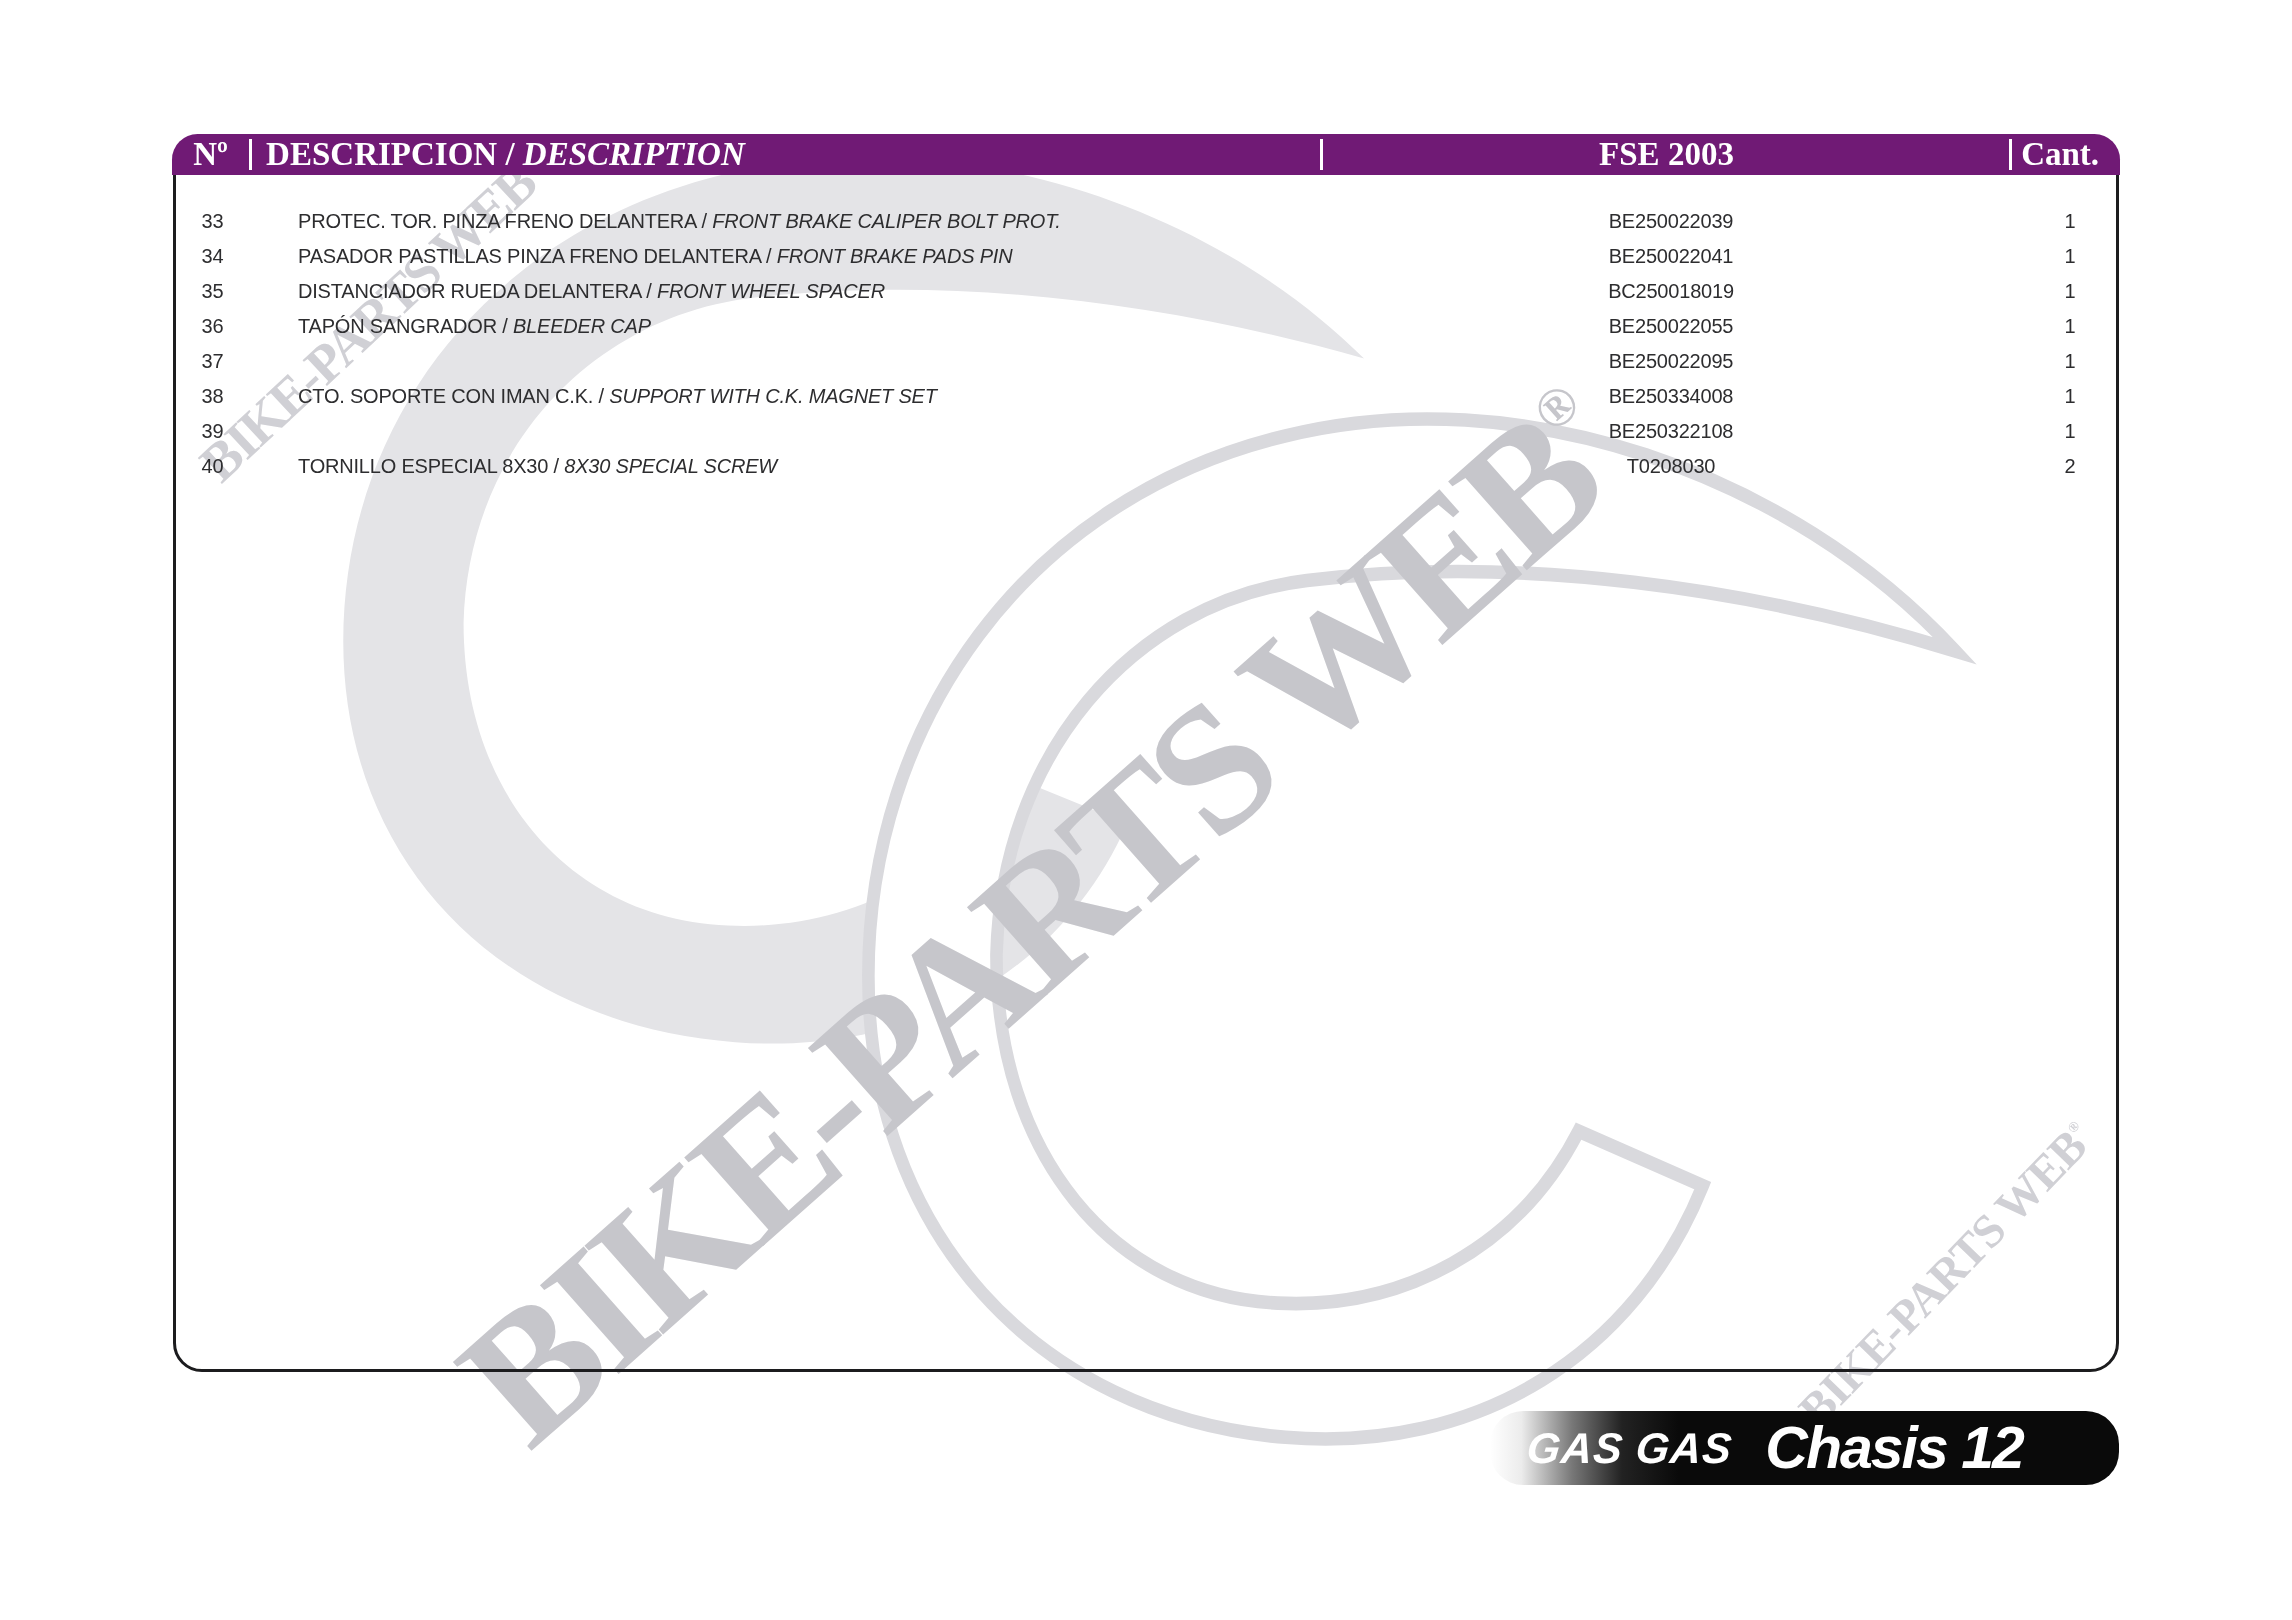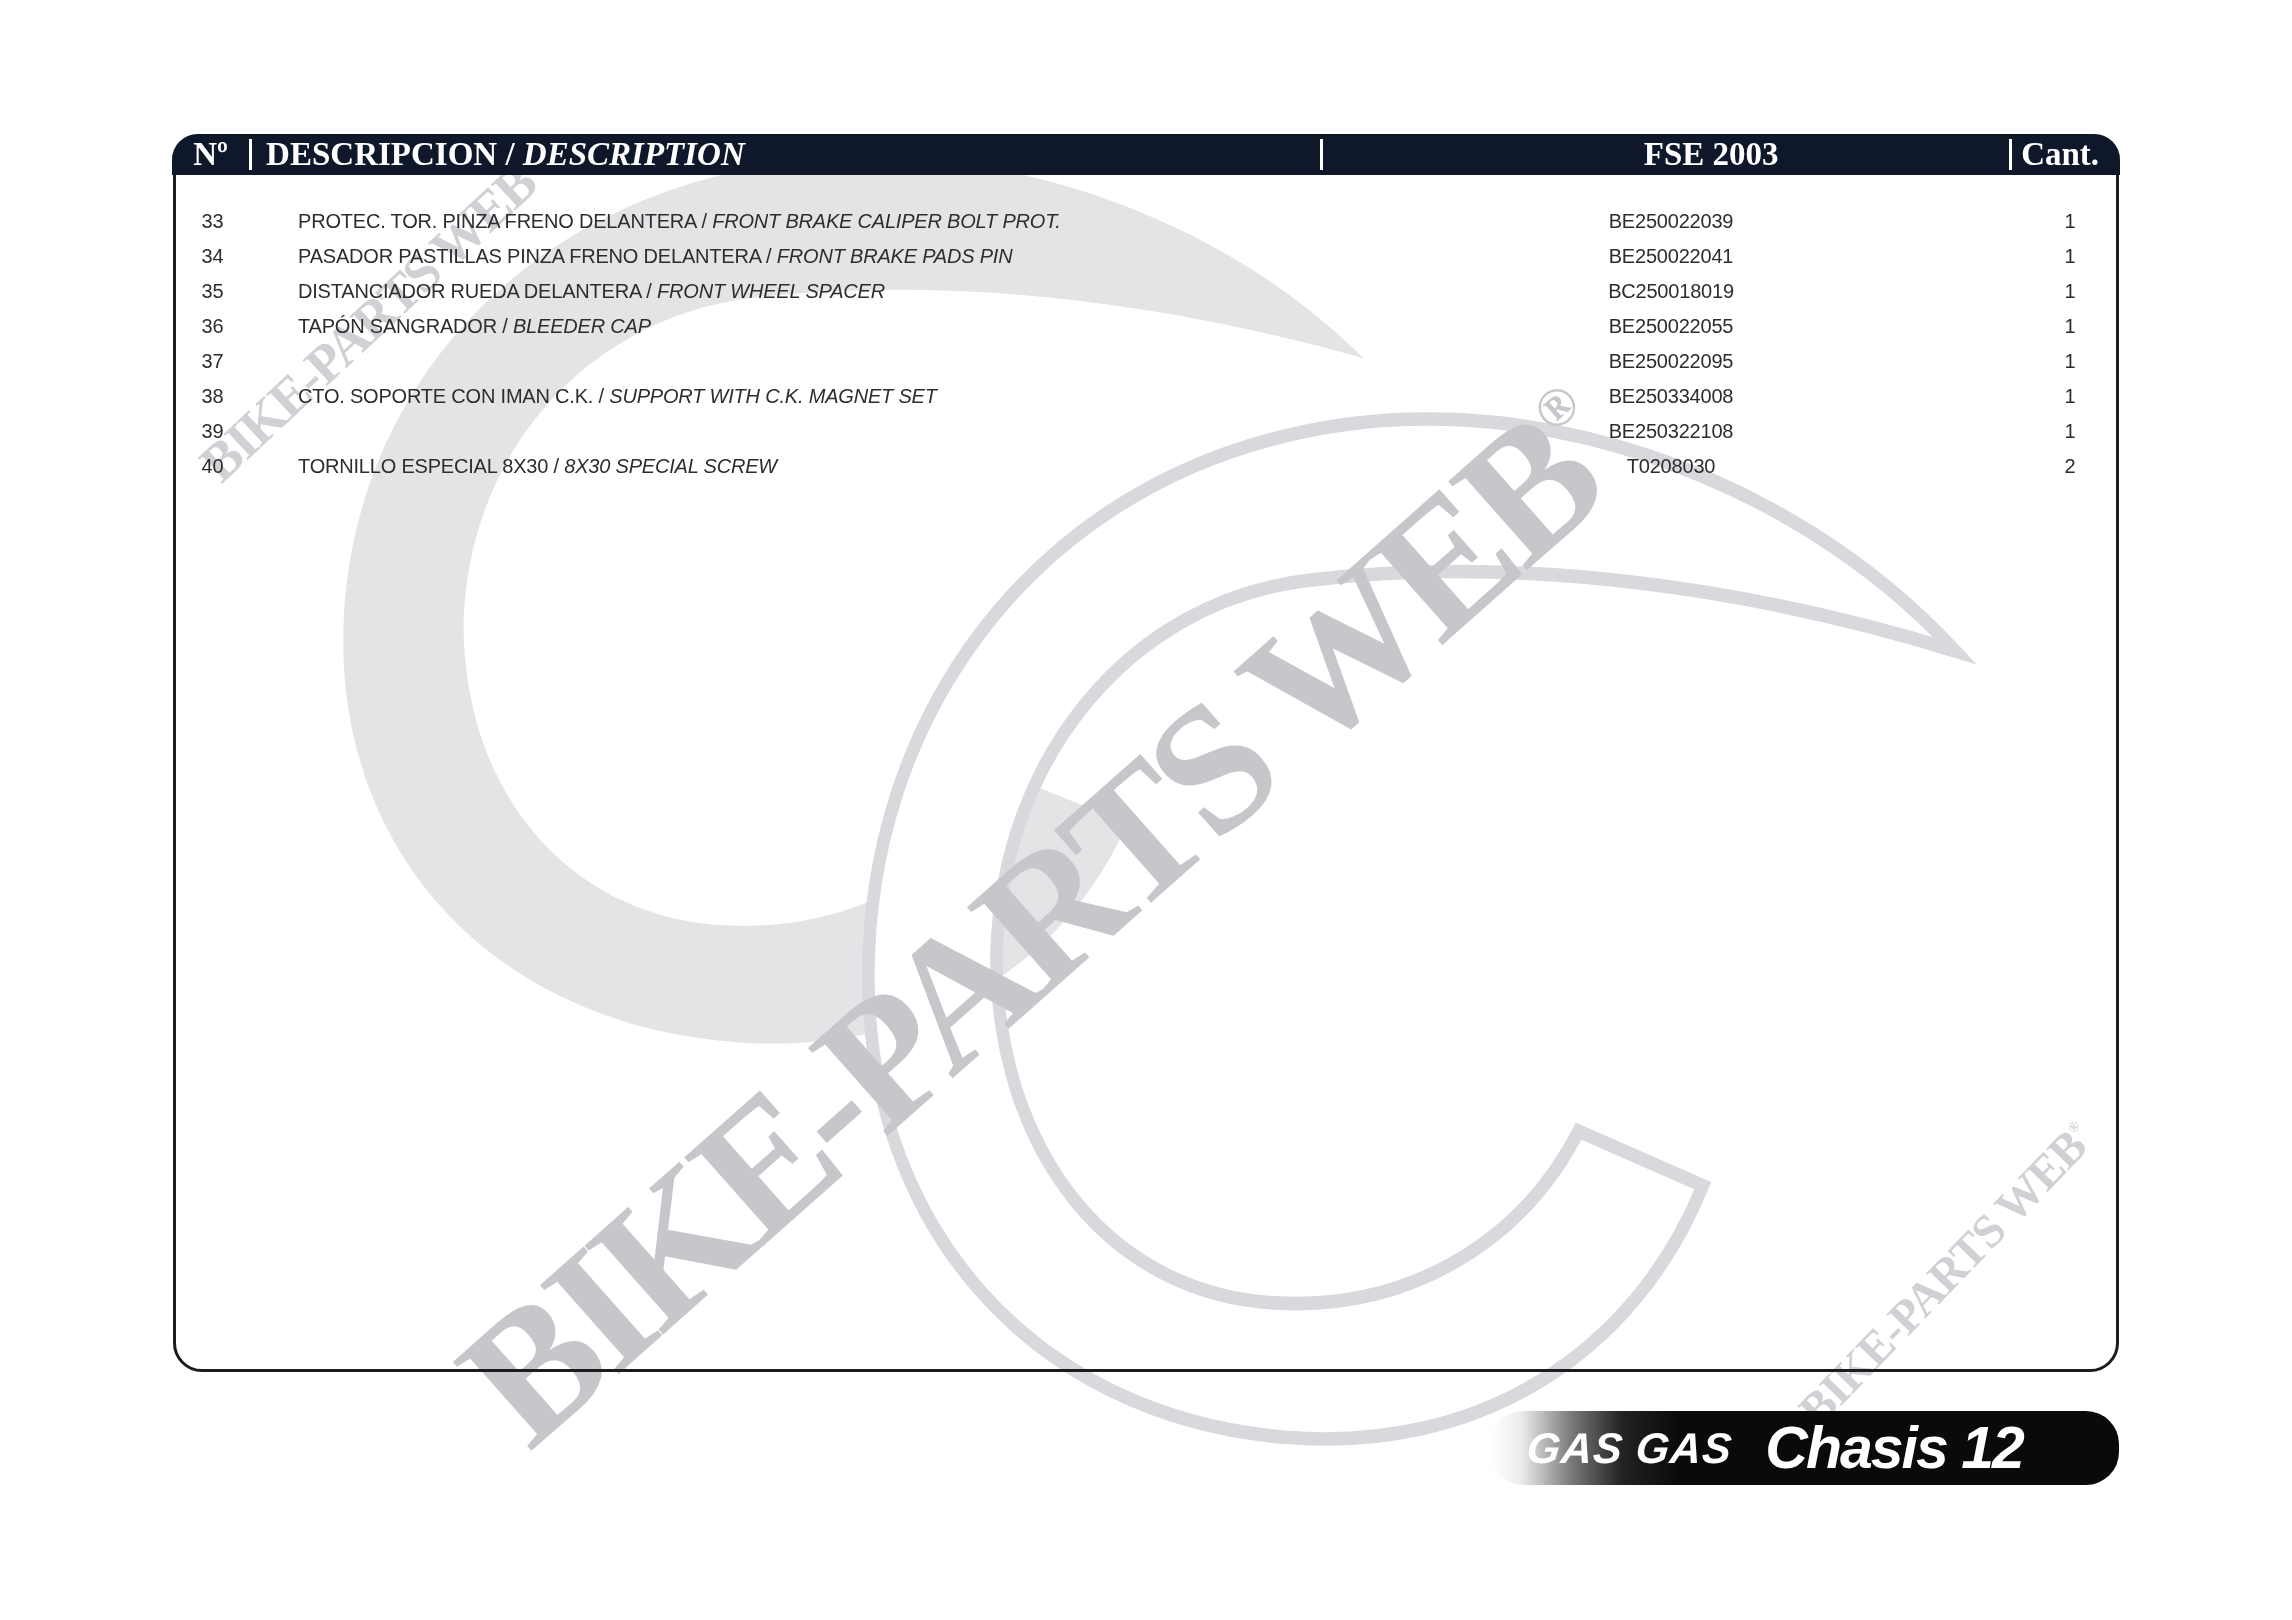--- a/index.html
+++ b/index.html
@@ -16,28 +16,28 @@
   .wm-small{color:#d0d0d5;}
   .wm-tl{left:368px;top:323px;font-size:54px;letter-spacing:-2px;
          transform:translate(-50%,-50%) rotate(-43deg);}
   .wm-br{left:1946px;top:1274px;font-size:47px;letter-spacing:-1px;
          transform:translate(-50%,-50%) rotate(-46deg);}
 
   
   .parts-table{position:absolute;left:173px;top:135px;width:1946px;height:1237px;
                border:3.9px solid #1c1c1e;border-radius:29px;z-index:3;box-sizing:border-box;}
   .thead{position:absolute;left:-3.9px;top:-3.9px;width:calc(100% + 7.8px);height:41px;
-         background:#0f172a;border-radius:25.5px 25.5px 0 0;
+         background:#701a75;border-radius:25.5px 25.5px 0 0;
          font-family:"Liberation Serif",serif;font-weight:bold;font-size:33px;color:#ffffff;
          line-height:41px;}
   .th{position:absolute;top:0;height:41px;}
   .th-no{left:3.9px;width:69px;text-align:center;}
   .th-desc{left:94px;}
   .th-desc .it{font-style:italic;}
-  .th-model{left:1392px;width:294px;text-align:center;}
+  .th-model{left:1427px;width:294px;}
   .th-qty{left:1837px;width:102px;text-align:center;}
   .vsep{position:absolute;top:4.9px;bottom:4.9px;width:2.9px;background:#ffffff;}
   .vsep1{left:77px;} .vsep2{left:1148px;} .vsep3{left:1837px;}
 
   .tbody{position:absolute;left:0;top:66px;width:100%;}
   .row{position:relative;height:35px;line-height:35px;font-size:20px;color:#2d2d2f;
        letter-spacing:-0.2px;}
   .c{position:absolute;top:0;height:100%;}
   .c-no{left:3.9px;width:65px;text-align:center;}
   .c-desc{left:92px;white-space:nowrap;margin-left:30px;}

